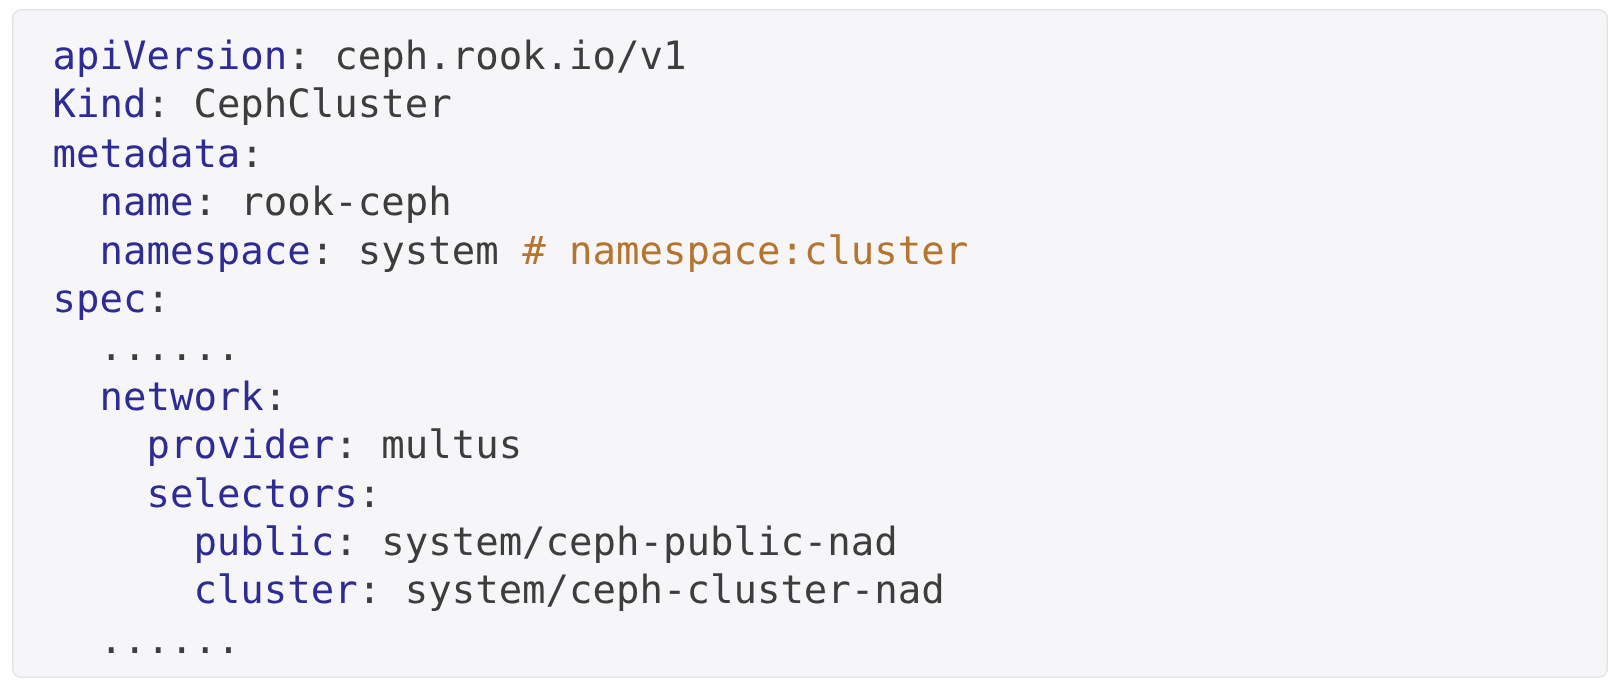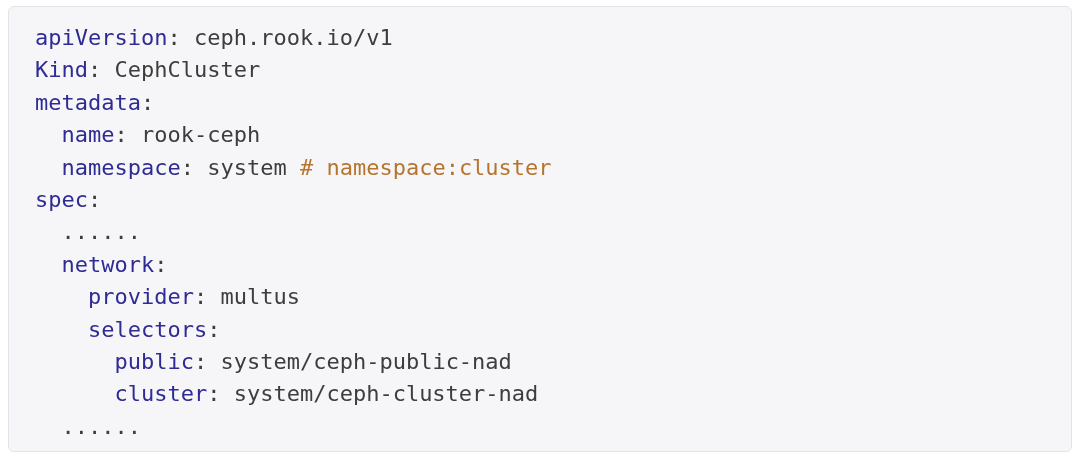--- a/index.html
+++ b/index.html
@@ -20,21 +20,21 @@
     margin: 0;
     background: var(--panel-bg, #f6f6f8);
     border: 1px solid var(--panel-border, #e3e3e7);
     border-radius: 6px;
     padding: 15px 26px;
     overflow: hidden;
   }
   .code-content {
     display: block;
     font-family: "DejaVu Sans Mono", "Liberation Mono", monospace;
-    font-size: 22px;
+    font-size: 26px;
     line-height: 32.4px;
     white-space: pre;
   }
   .line { white-space: pre; }
   .tok-key     { color: var(--tok-key, #2f2b94); }
   .tok-plain   { color: var(--tok-plain, #3d3d3d); }
   .tok-comment { color: var(--tok-comment, #b5752e); }
 </style>
 </head>
 <body>

